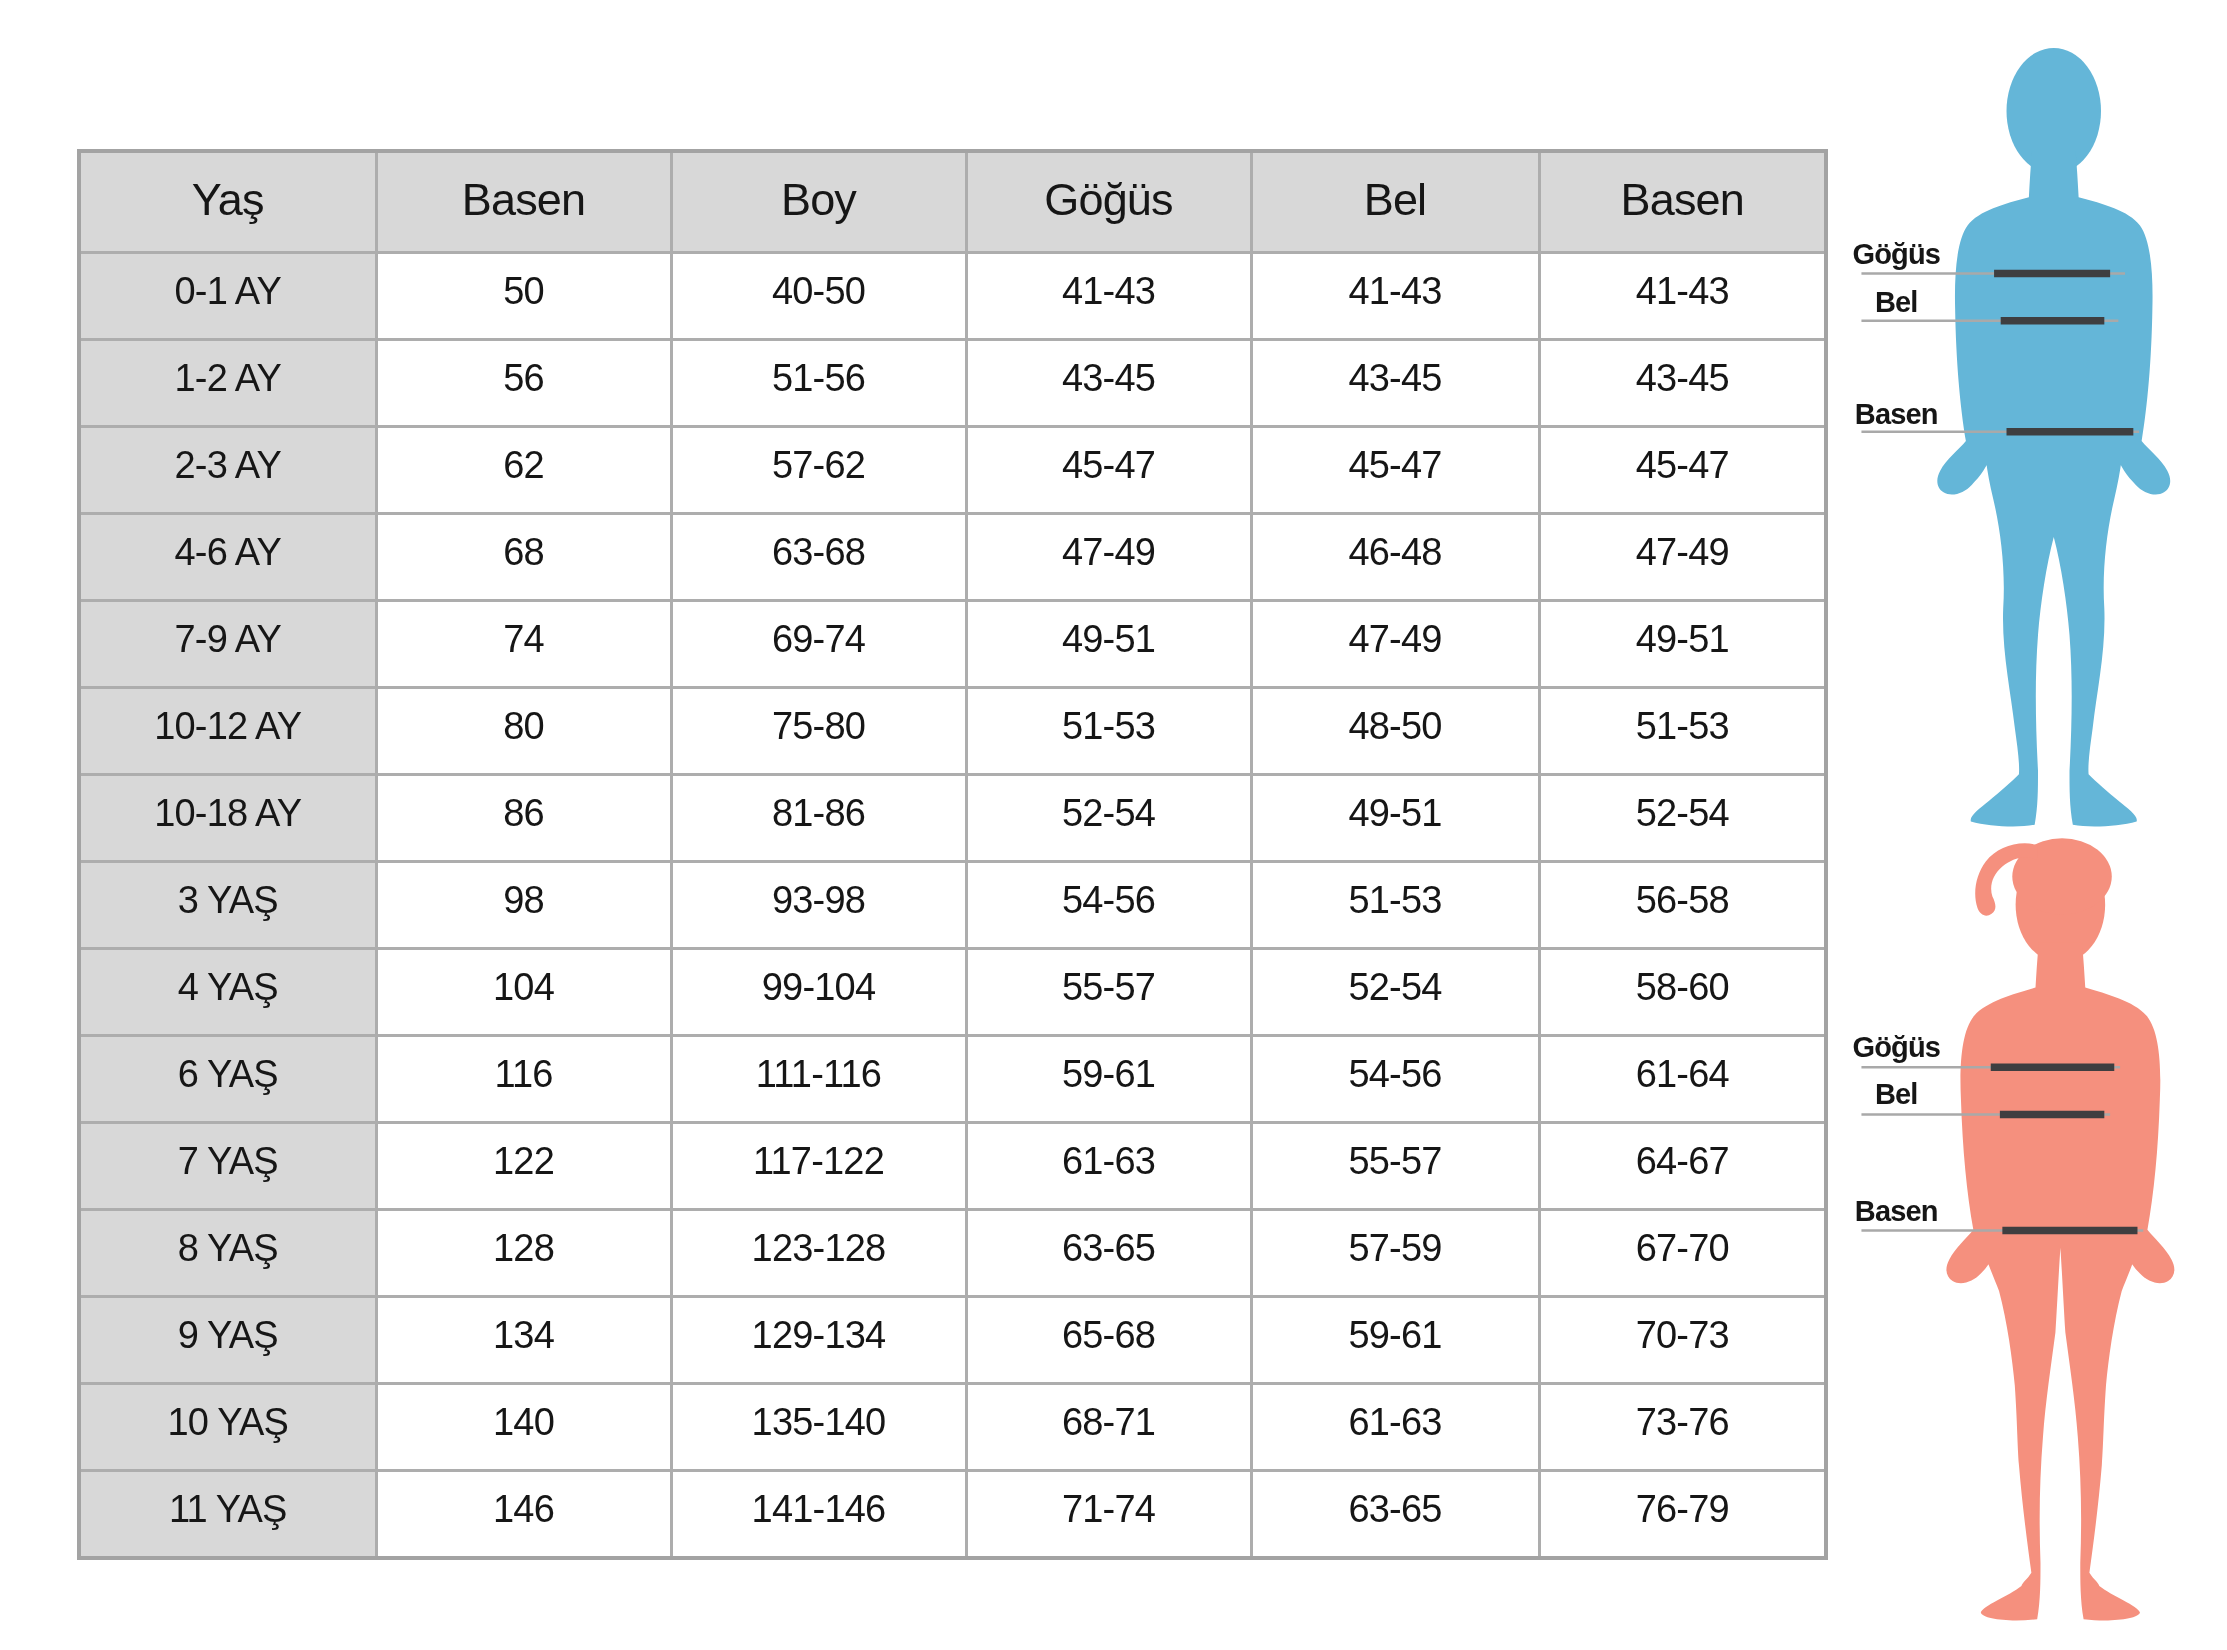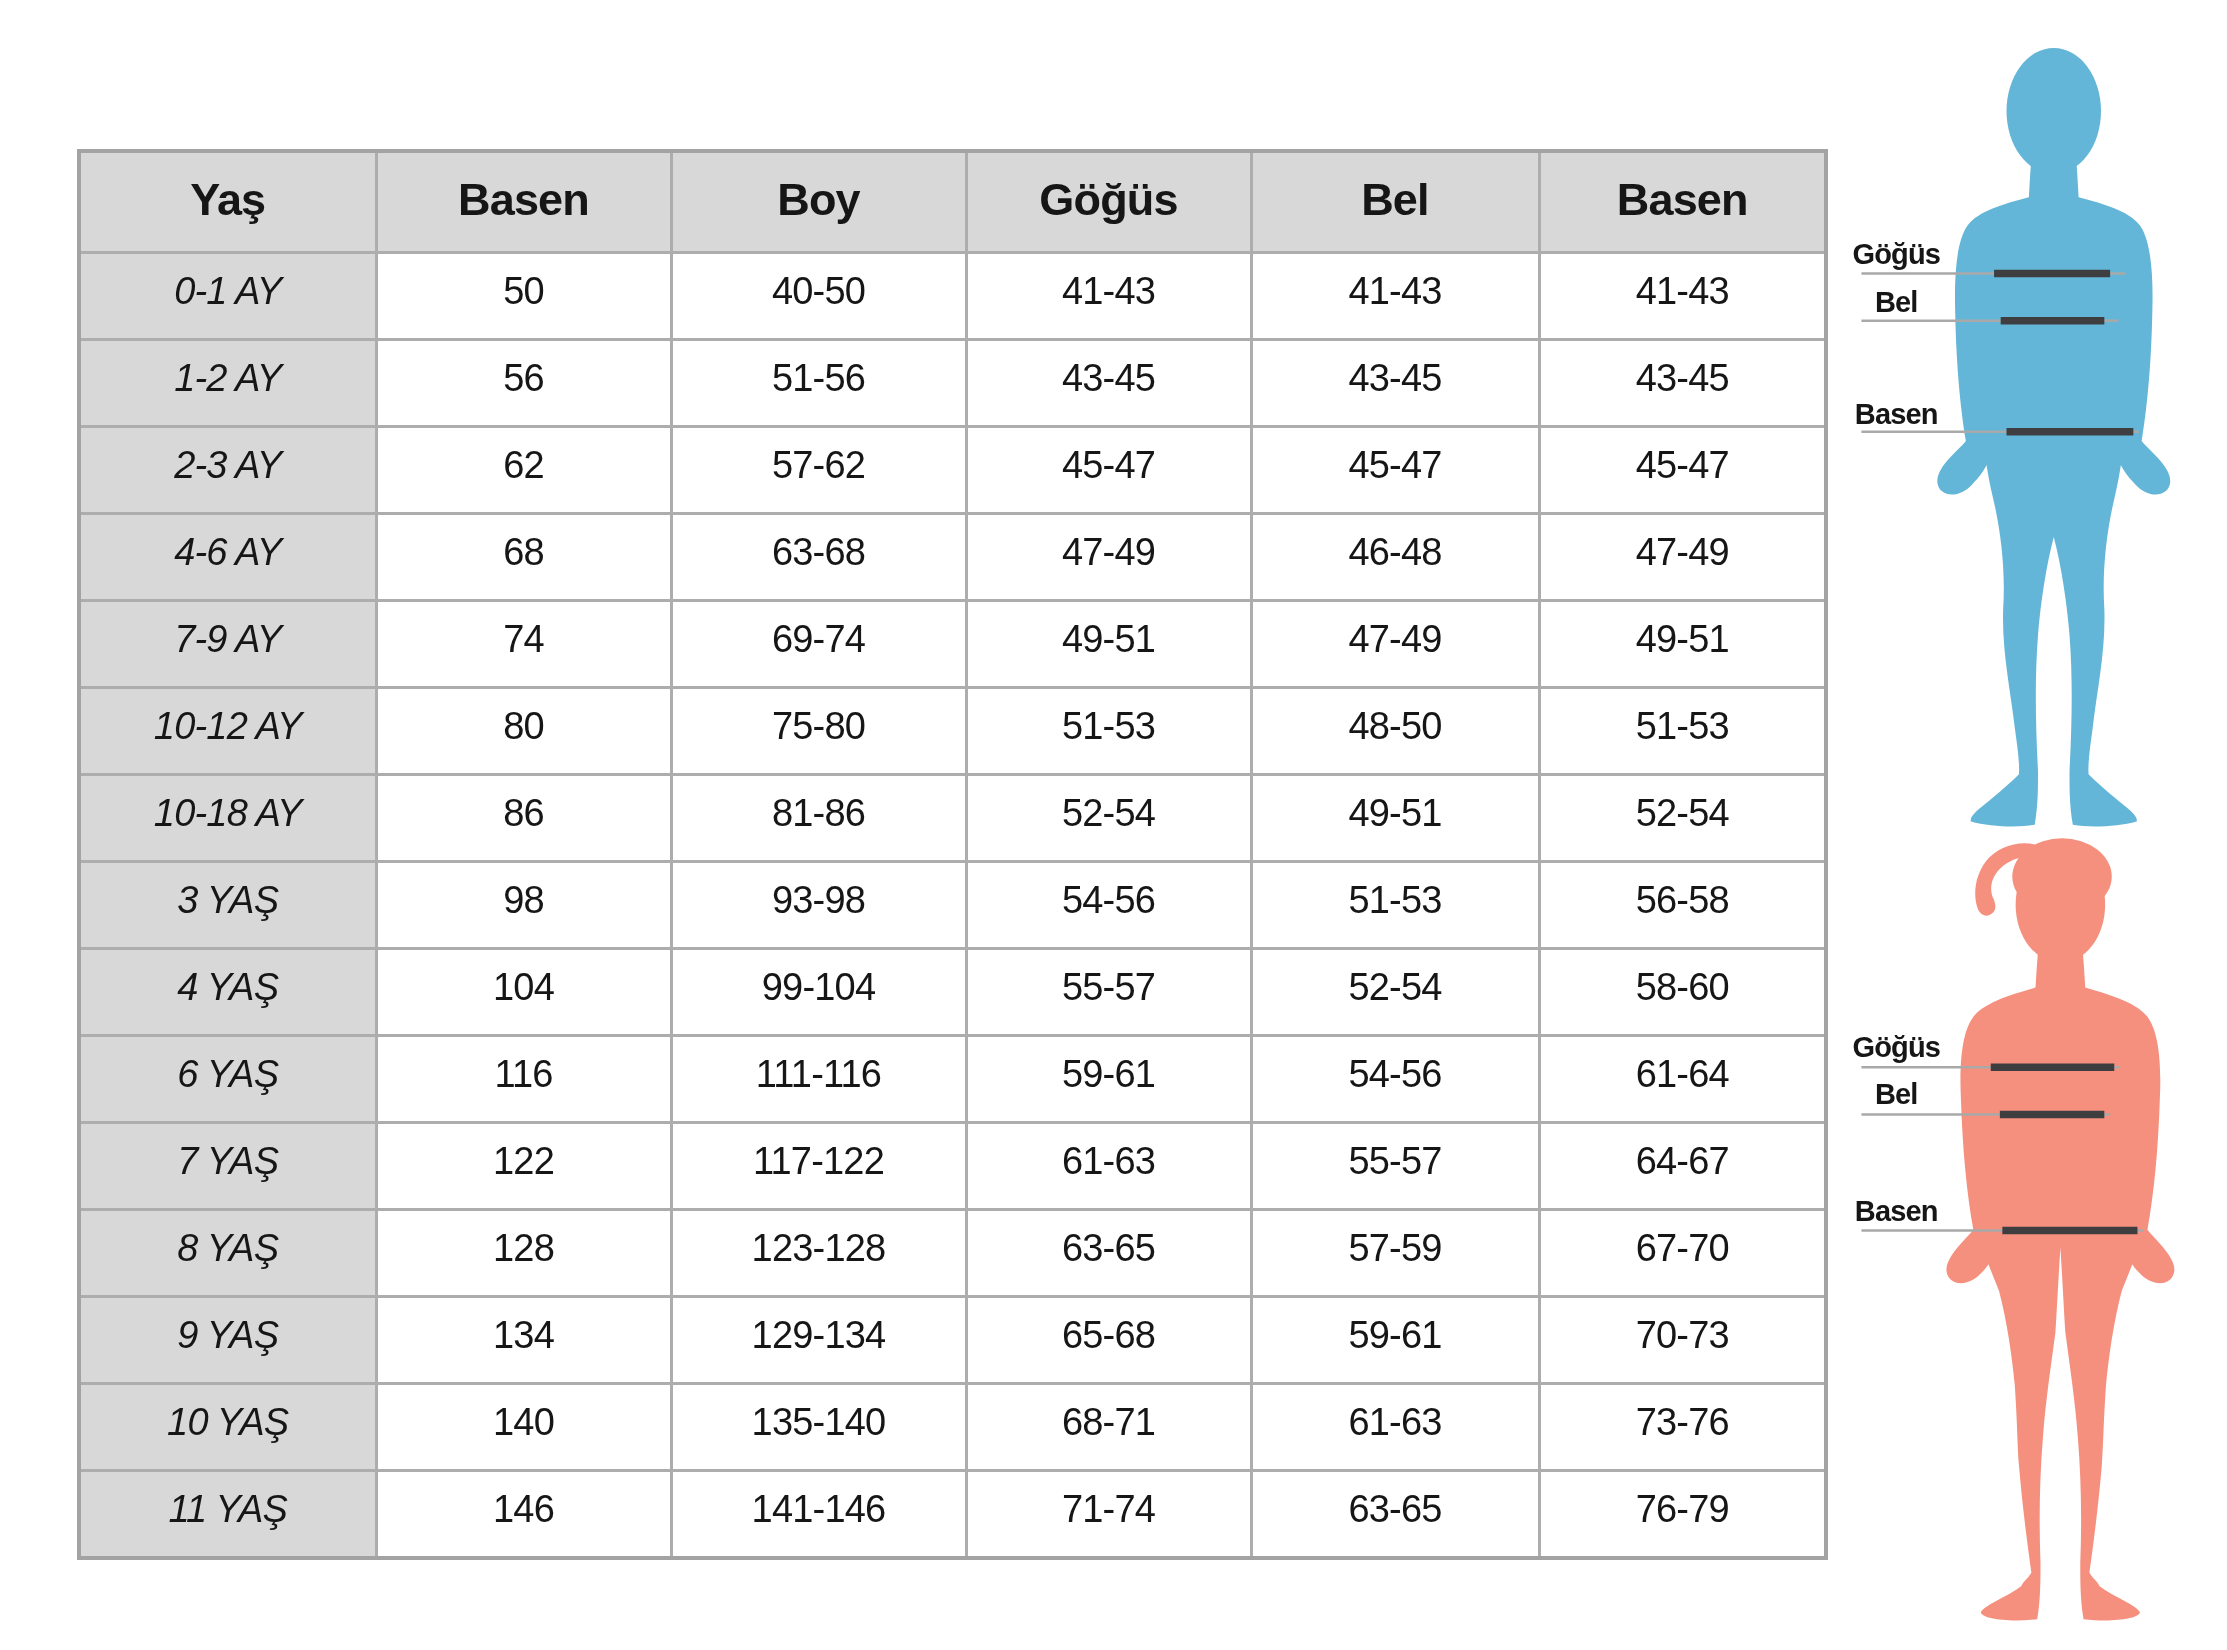--- a/index.html
+++ b/index.html
@@ -18,26 +18,26 @@
   .size-table th,.size-table td{
     border:3.3px solid var(--border);
     text-align:center;vertical-align:middle;
     color:var(--text);
     letter-spacing:-0.8px;
     font-stretch:condensed;
     padding:0 3.3px 10px 3.3px;
   }
   .size-table th{
     height:93px;background:var(--header-bg);
-    font-size:45px;font-weight:bold;padding-bottom:5px;
+    font-size:45px;font-weight:normal;padding-bottom:5px;
   }
   .size-table td{
     height:74px;font-size:38px;background:#ffffff;
   }
-  .size-table td.age{background:var(--header-bg);font-style:italic;}
+  .size-table td.age{background:var(--header-bg);}
   svg.fig{position:absolute;}
   svg.fig-boy{left:1820px;top:33px;}
   svg.fig-girl{left:1820px;top:825px;}
   .silhouette-boy{fill:var(--boy-fill);}
   .silhouette-girl{fill:var(--girl-fill);}
   .guide{stroke:var(--guide-line);stroke-width:3;}
   .measure{stroke:var(--measure-line);stroke-width:9;}
   .measure-label{
     fill:var(--text);font-size:35px;font-weight:bold;
     font-family:"Liberation Sans",sans-serif;letter-spacing:-1px;

